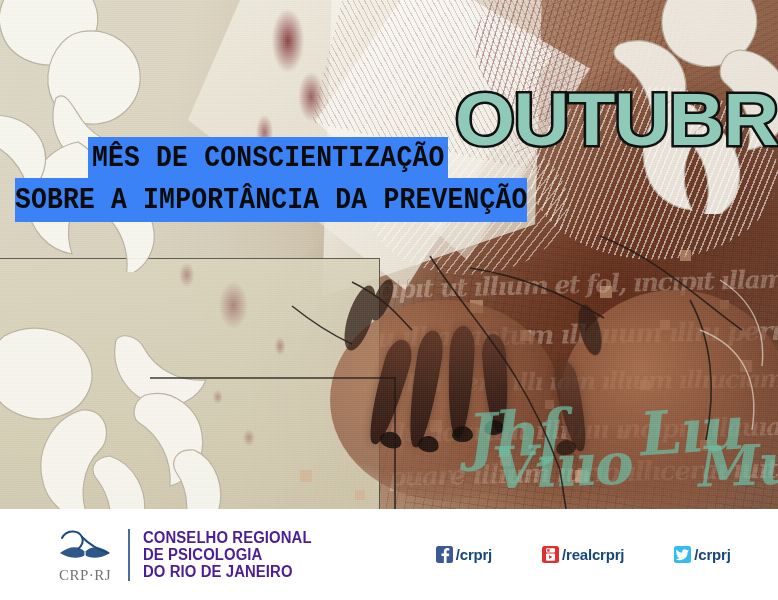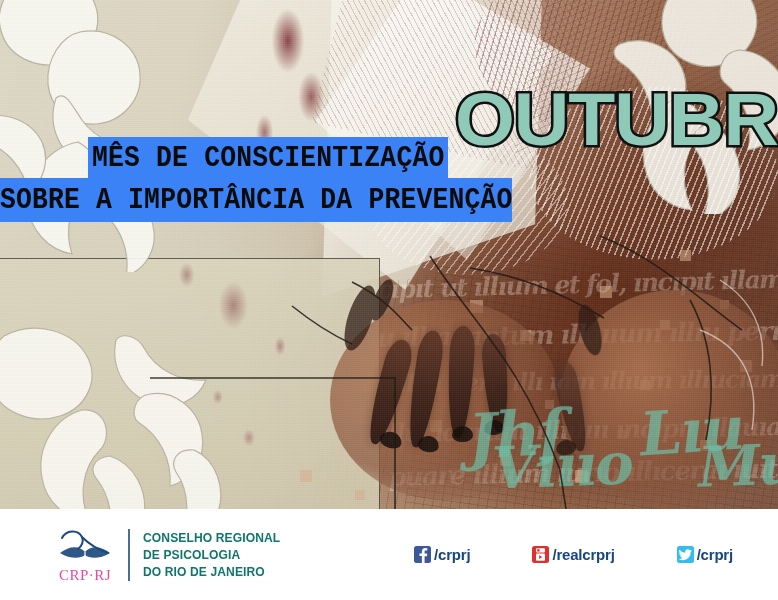--- a/index.html
+++ b/index.html
@@ -179,21 +179,21 @@
     justify-content:center;
     color:#0b0b0b;
     font-family:Liberation Mono, monospace;
     font-weight:bold;
     font-stretch:condensed;
     letter-spacing:.2px;
     white-space:nowrap;
     z-index:30;
   }
   #band1{left:88px;  top:137px; width:360px; height:42px; font-size:30px;}
-  #band2{left:0;  top:178px; width:512px; height:44px; font-size:30px;justify-content:center;}
+  #band2{left:15px;  top:178px; width:512px; height:44px; font-size:30px;justify-content:center;}
   #band3{left:110px; top:222px; width:311px; height:42px; font-size:30px;}
   .band span{display:block;transform:scaleX(.88);transform-origin:center;}
 
   #outubro{
     position:absolute;
     left:455px; top:83px;
     z-index:25;
     font-family:"Liberation Sans Narrow","Liberation Sans",sans-serif;
     font-weight:bold;
     font-size:74px;
@@ -215,46 +215,46 @@
     align-items:center;
     z-index:40;
   }
   #brand{display:flex;align-items:center;margin-left:52px;}
   #crp-mark{width:66px;height:56px;position:relative;}
   #crp-mark .mark-text{
     position:absolute;left:0;bottom:-1px;width:66px;
     text-align:center;
     font-family:"Liberation Serif","DejaVu Serif",serif;
     font-size:15px;
-    color:#ec4899;
+    color:#737373;
     letter-spacing:.5px;
   }
   #brand-rule{
     width:1.5px;height:52px;background:#1b4a7e;opacity:.8;
     margin:0 13px 0 10px;
   }
   #brand-lines{
     font-family:"Liberation Sans Narrow","Liberation Sans",sans-serif;
     font-weight:bold;
-    color:#0f766e;
-    font-size:13px;
+    color:#4c1d95;
+    font-size:16px;
     line-height:17px;
     letter-spacing:.1px;
   }
   #brand-lines div{transform:scaleX(.93);transform-origin:left center;}
 
   #contact{display:flex;align-items:center;margin-left:62px;}
   #site{
     font-family:"Liberation Sans",sans-serif;
     font-weight:bold;
     font-size:15px;
     color:#17477c;
     letter-spacing:-.2px;
   }
-  .social{display:flex;align-items:center;margin-left:38px;padding-left:24px;}
+  .social{display:flex;align-items:center;margin-left:26px;padding-left:24px;}
   .sq{
     width:17px;height:17px;border-radius:2.5px;
     display:inline-flex;align-items:center;justify-content:center;
     margin-right:3px;flex:none;
   }
   .sq svg{display:block;}
   .handle{
     font-family:"Liberation Sans",sans-serif;
     font-weight:bold;
     font-size:15px;

